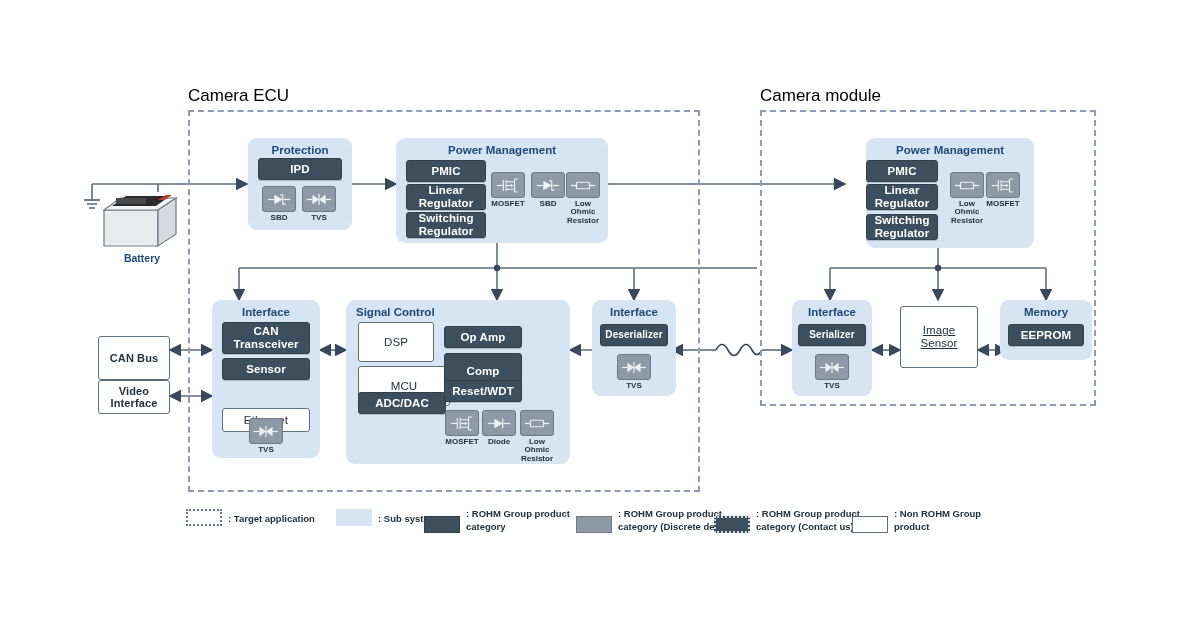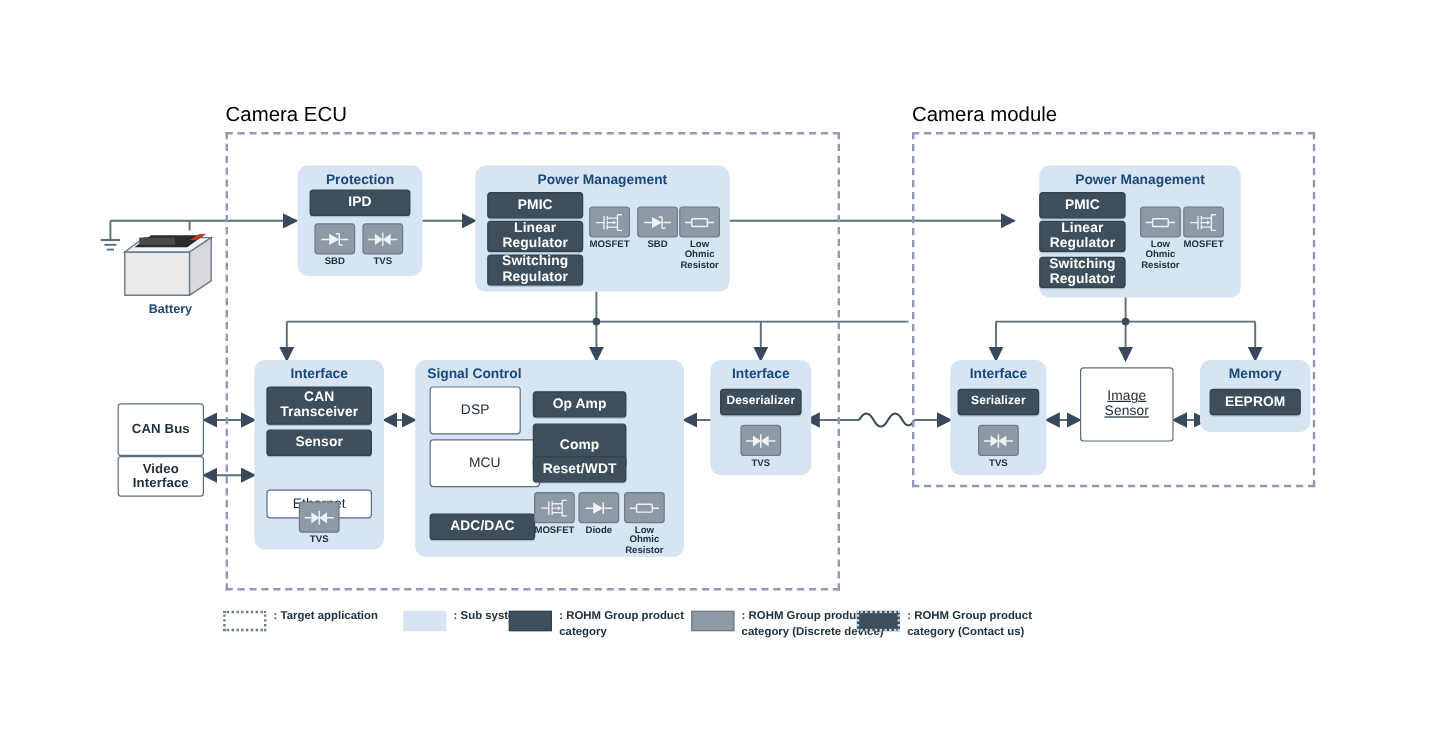--- a/index.html
+++ b/index.html
@@ -88,21 +88,21 @@
 
   
   .battery-label{
     position:absolute;
     font-size:10.5px;font-weight:bold;color:#1b4a7a;
     text-align:center;white-space:nowrap;
   }
 
   
   #legend{position:absolute;left:0;top:508px;width:1200px;height:44px;}
-  .lg{position:absolute;display:flex;align-items:flex-start;}
+  .lg{position:absolute;display:flex;align-items:flex-end;}
   .lg-sw{
     width:36px;height:17px;box-sizing:border-box;margin-top:1px;flex:0 0 auto;
   }
   .sw-target{border:2px dotted #6b7a8a;background:#fff;}
   .sw-sub{background:#d6e4f3;}
   .sw-rohm{background:#3d4f5c;border:1px solid #31414d;}
   .sw-disc{background:#8d9aa6;border:1px solid #6c7b88;}
   .sw-contact{background:#3d4f5c;border:2px dotted #c9d5e0;}
   .sw-non{background:#ffffff;border:1.5px solid #5d6e7b;}
   .lg-tx{
@@ -307,21 +307,21 @@
         </svg>
     </div>
     <div class="disc-lb">TVS</div>
   </div>
 
   <div class="subsystem" style="left:346px;top:300px;width:224px;height:164px;">
     <div class="subsystem-title" style="left:10px;right:auto;text-align:left;">Signal Control</div>
   </div>
   <div class="blk nonrohm" style="left:358px;top:322px;width:76px;height:40px;">DSP</div>
   <div class="blk nonrohm" style="left:358px;top:366px;width:92px;height:40px;">MCU</div>
-  <div class="blk rohm" style="left:358px;top:428px;width:88px;height:22px;">ADC/DAC</div>
+  <div class="blk rohm" style="left:358px;top:392px;width:88px;height:22px;">ADC/DAC</div>
   <div class="blk rohm" style="left:444px;top:326px;width:78px;height:22px;">Op Amp</div>
   <div class="blk rohm" style="left:444px;top:353px;width:78px;height:37px;">Comp</div>
   <div class="blk rohm" style="left:444px;top:380px;width:78px;height:22px;">Reset/WDT</div>
   <div class="disc" style="left:445px;top:410px;">
     <div class="disc-ic">
       <svg viewBox="0 0 30 18" width="28" height="17">
           <g stroke="#eef2f6" stroke-width="1.2" fill="none">
             <path d="M3,9 L10,9"></path>
             <path d="M10,3 L10,15"></path>
             <path d="M13,3 L13,7 M13,7.5 L13,10.5 M13,11 L13,15"></path>
@@ -466,15 +466,20 @@
     <div class="lg" style="left:576px;top:0;">
       <div class="lg-sw sw-disc"></div>
       <div class="lg-tx">: ROHM Group product
   category (Discrete device)</div>
     </div>
     <div class="lg" style="left:714px;top:0;">
       <div class="lg-sw sw-contact"></div>
       <div class="lg-tx">: ROHM Group product
   category (Contact us)</div>
     </div>
+    <div class="lg" style="left:852px;top:0;">
+      <div class="lg-sw sw-non"></div>
+      <div class="lg-tx">: Non ROHM Group
+  product</div>
+    </div>
   </div>
 
 </div>
 
 </body></html>

